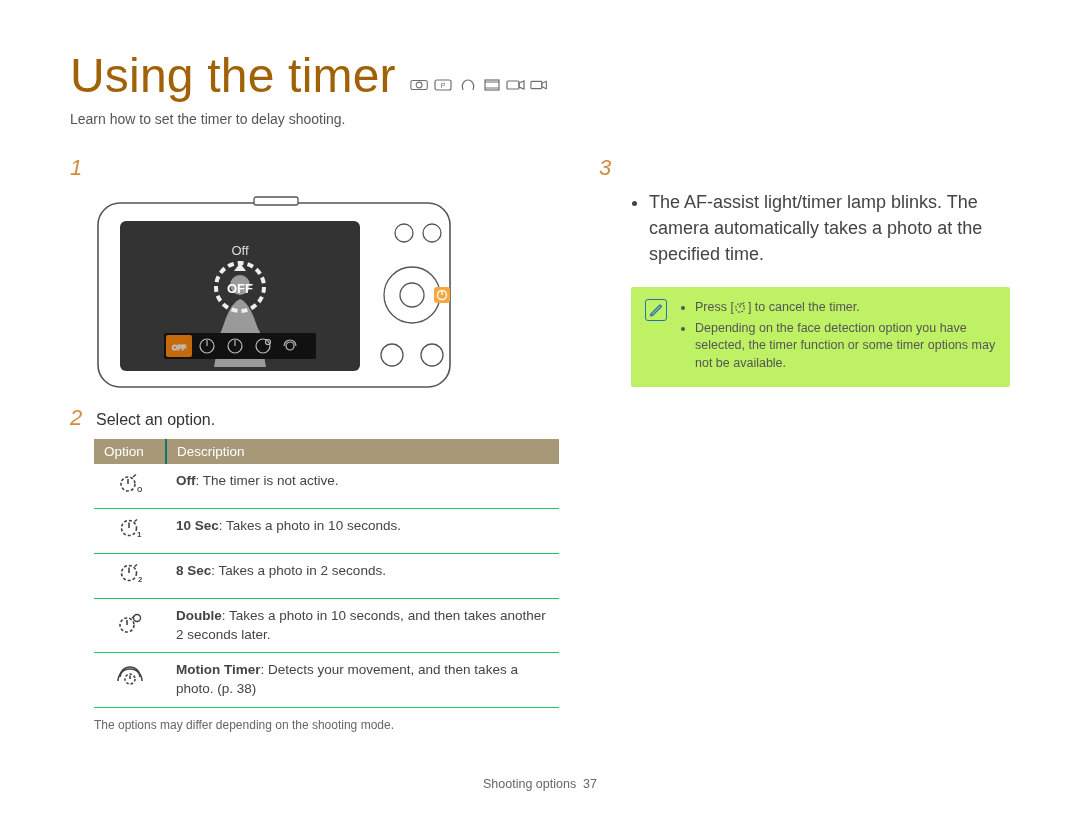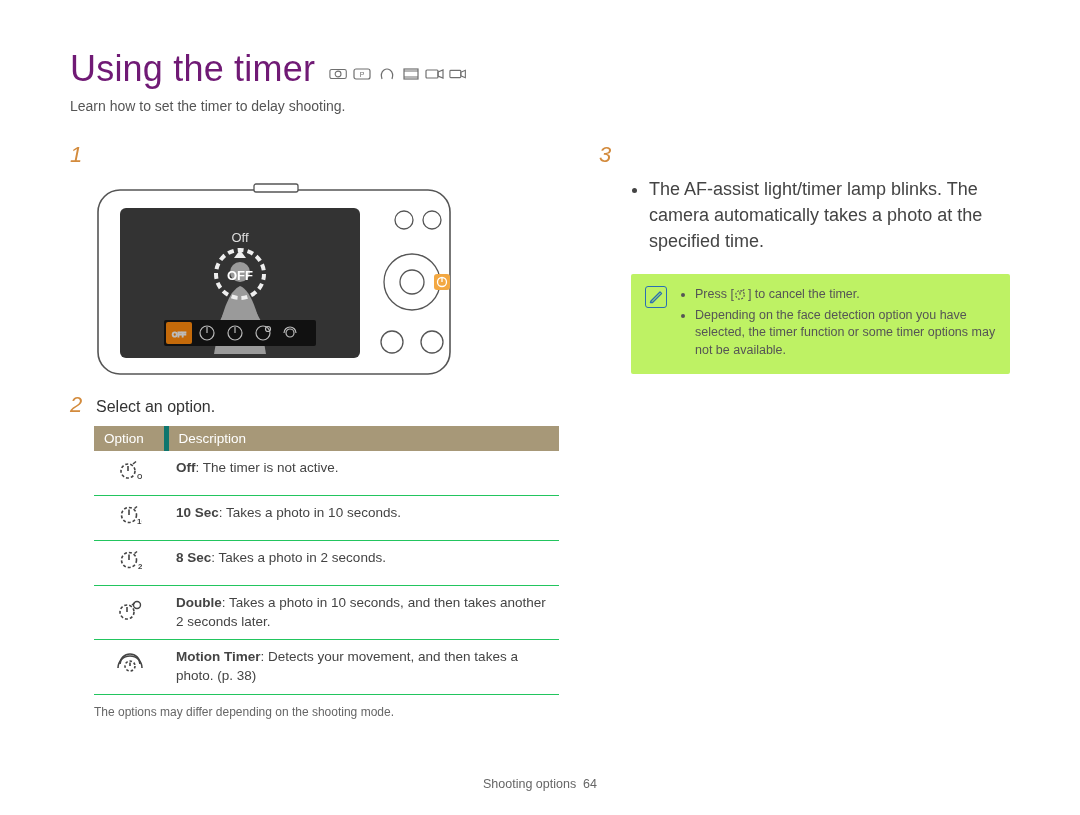--- a/index.html
+++ b/index.html
@@ -16,23 +16,23 @@
   .page {
     padding: 48px 70px 30px 70px;
     box-sizing: border-box;
   }
   .title-row {
     display: flex;
     align-items: baseline;
     gap: 14px;
   }
   .title {
-    font-size: 36px;
+    font-size: 48px;
     font-weight: 400;
-    color: #701a75;
+    color: #a16207;
     letter-spacing: 0.2px;
   }
   .mode-icons {
     display: flex;
     gap: 4px;
     color: #6f6f6f;
     font-size: 13px;
     align-items: center;
   }
   .mode-icons .mi {
@@ -107,21 +107,21 @@
     border-collapse: collapse;
     width: 465px;
     font-size: 13.5px;
   }
   table.options thead th {
     background: #a79878;
     color: #fff;
     font-weight: 400;
     text-align: left;
     padding: 5px 10px;
-    border-right: 5px solid #0f766e;
+    border-right: 2px solid #0f766e;
   }
   table.options thead th:last-child { border-right:none; }
   table.options tbody td {
     padding: 8px 10px;
     border-bottom: 1px solid #22c55e;
     vertical-align: top;
     color:#444;
     line-height:1.4;
   }
   table.options tbody td:first-child {
@@ -354,14 +354,14 @@
                 </svg></span><span>] to cancel the timer.</span>
           </li>
           <li>Depending on the face detection option you have selected, the timer function or some timer options may not be available.</li>
         </ul>
       </div>
     </div>
   </div>
 </div>
 
 <div class="page-footer">
-  <span>Shooting options</span>&nbsp;&nbsp;<span>64</span>
+  <span>Shooting options</span>&nbsp;&nbsp;<span>37</span>
 </div>
 
 </body></html>

